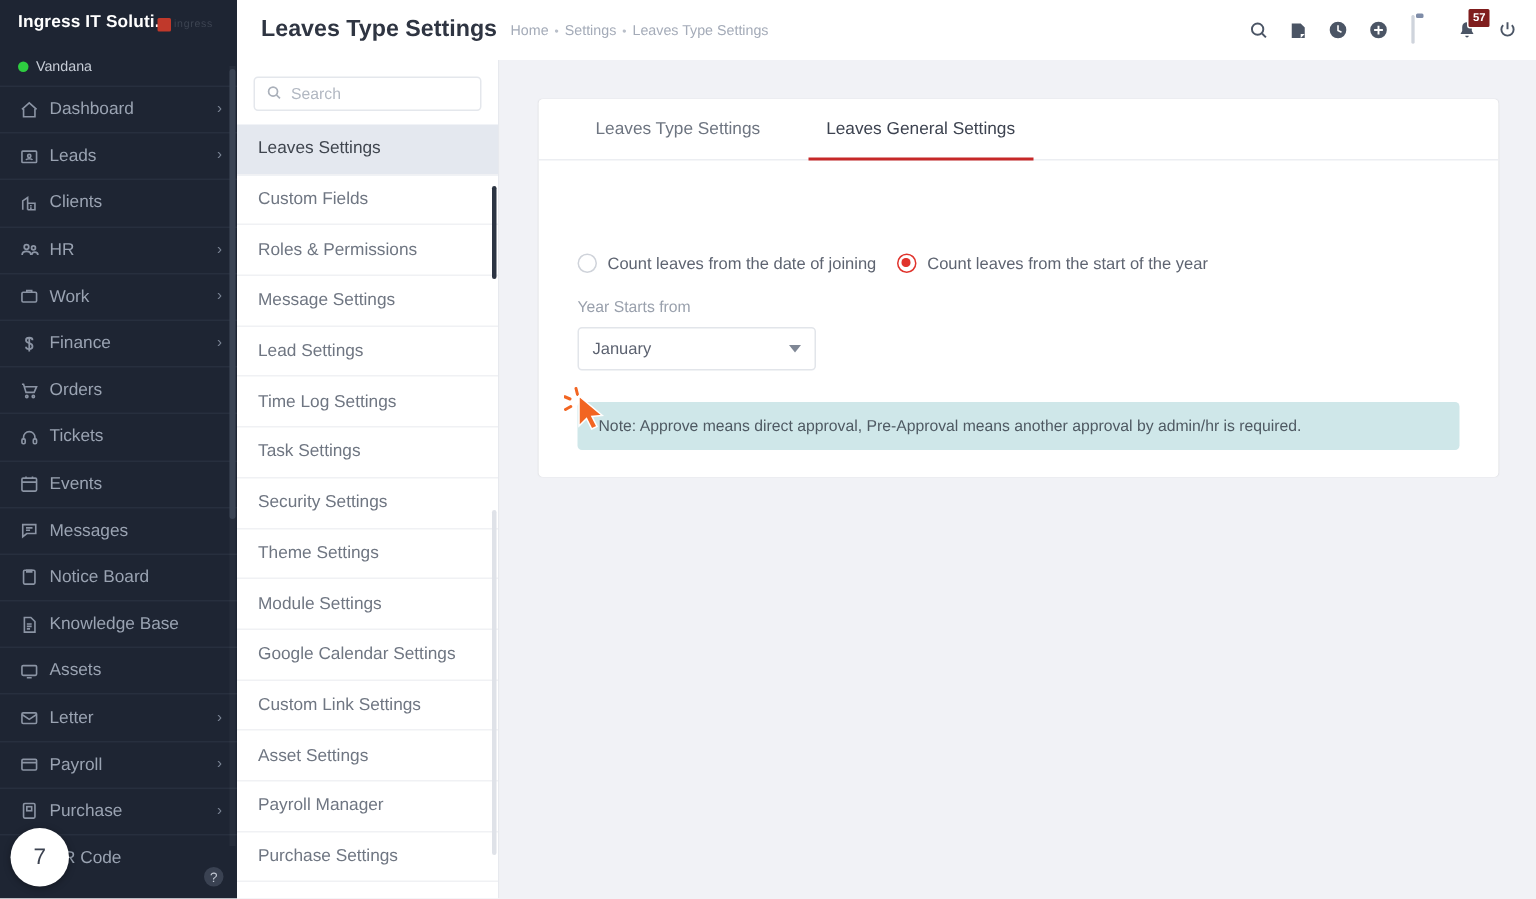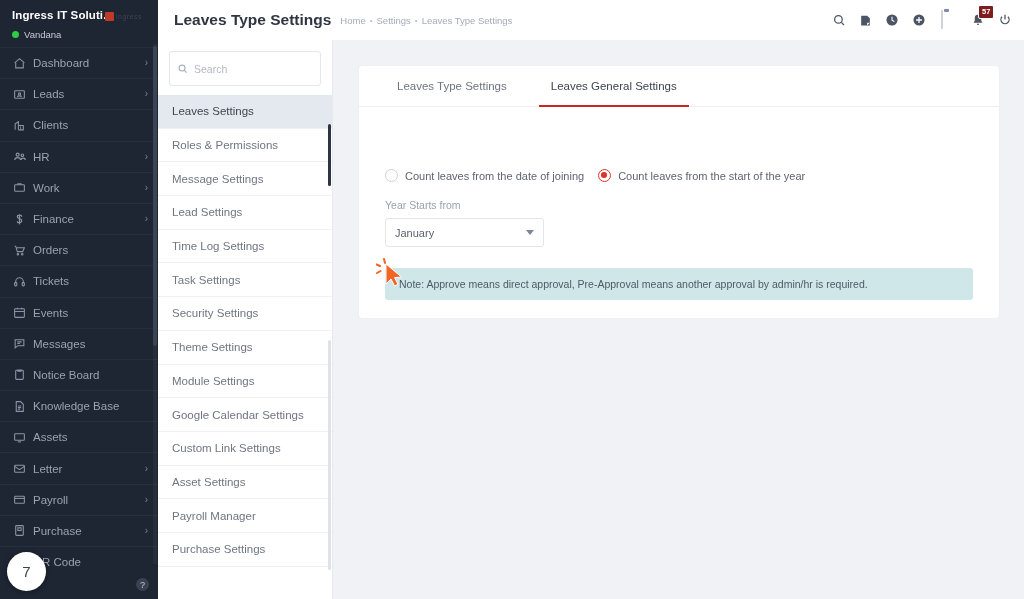--- a/index.html
+++ b/index.html
@@ -11,21 +11,21 @@
   .app { position: relative; width: 1024px; height: 599px; display: flex; }
 
   
   .sidebar {
     width: 158px; height: 599px; background: #1f2937;
     background: #1e2533; flex: 0 0 158px;
     position: relative; overflow: hidden;
   }
   .brand { padding: 9px 10px 7px 12px; position: relative; }
   .brand-name { color: #ffffff; font-size: 11.5px; font-weight: bold; letter-spacing: .1px; }
-  .brand-sub { display: flex; align-items: center; gap: 5px; margin-top: 8px; }
+  .brand-sub { display: flex; align-items: center; gap: 5px; margin-top: 18px; }
   .dot-online { width: 7px; height: 7px; border-radius: 50%; background: #2ecc40; display: inline-block; }
   .brand-user { color: #c6ccd6; font-size: 9.5px; }
   .brand-logo {
     position: absolute; right: 8px; top: 11px; width: 45px; height: 11px;
     display: flex; align-items: center; gap: 2px;
   }
   .brand-logo .sq { width: 9px; height: 9px; background: #c0392b; border-radius: 1px; }
   .brand-logo .txt { color: #3d4452; font-size: 7px; letter-spacing: .5px; }
 
   .nav { list-style: none; }
@@ -97,21 +97,21 @@
 
   .body-row { flex: 1; display: flex; min-height: 0; }
 
   
   .settings-col {
     width: 175px; flex: 0 0 175px; background: #ffffff; position: relative;
     border-right: 1px solid #e7e9ee; overflow: hidden;
   }
   .search-wrap { padding: 11px 11px 9px 11px; }
   .search-box {
-    height: 35px; border: 1px solid #e4e7ec; border-radius: 3px;
+    height: 23px; border: 1px solid #e4e7ec; border-radius: 3px;
     display: flex; align-items: center; padding: 0 7px; gap: 6px; background: #fff;
   }
   .search-box input {
     border: 0; outline: 0; font-size: 10.5px; color: #8e96a3; width: 100%;
     font-family: "Liberation Sans", sans-serif; background: transparent;
   }
   .search-box input::placeholder { color: #b2b8c2; }
   .set-list { list-style: none; }
   .set-item {
     height: 33.7px; display: flex; align-items: center; padding-left: 14px;
@@ -456,20 +456,23 @@
                   <path d="M16 16l5 5"></path>
                 </svg></span>
             <input type="text" placeholder="Search" style="">
           </div>
         </div>
         <ul class="set-list">
           <li class="set-item active">
               <span>Leaves Settings</span>
             </li>
           <li class="set-item">
+              <span>Custom Fields</span>
+            </li>
+          <li class="set-item">
               <span>Roles &amp; Permissions</span>
             </li>
           <li class="set-item">
               <span>Message Settings</span>
             </li>
           <li class="set-item">
               <span>Lead Settings</span>
             </li>
           <li class="set-item">
               <span>Time Log Settings</span>

